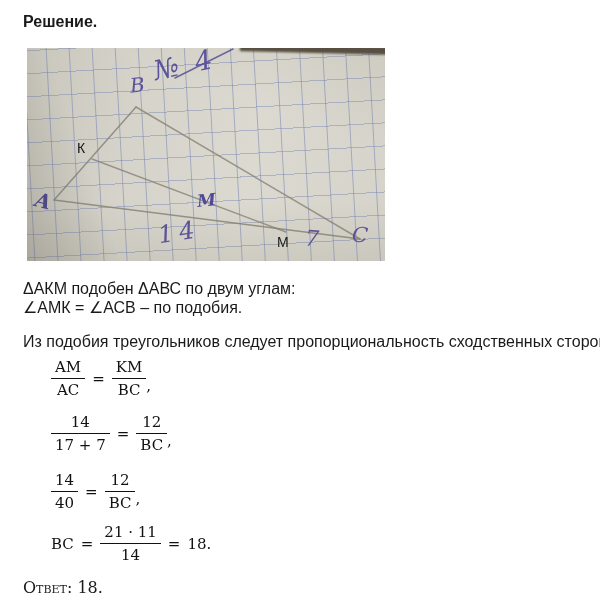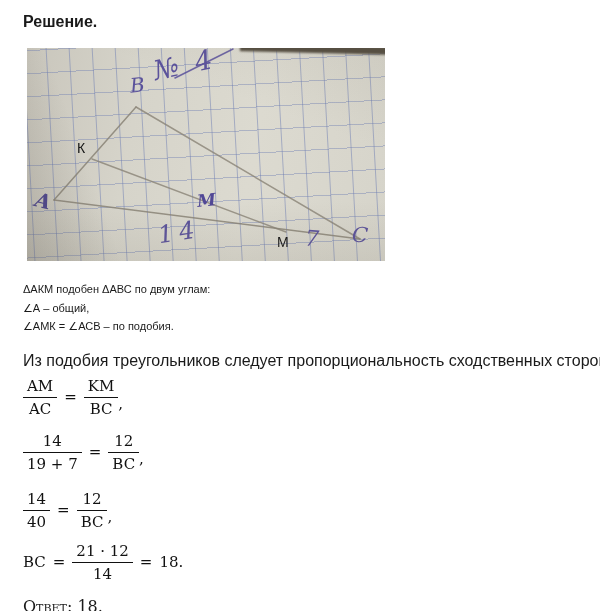--- a/index.html
+++ b/index.html
@@ -41,28 +41,29 @@
   .hw {
     position:absolute; font-family:"DejaVu Serif", serif;
     font-style:italic; color:#5b529b; line-height:1;
   }
   .pl {
     position:absolute; font-family:"Liberation Sans", sans-serif;
     font-size:14px; color:#141414; line-height:1;
   }
 
   
-  .p1 { margin:19px 0 0 0; font-size:11px; line-height:18.5px; }
+  .p1 { margin:19px 0 0 0; font-size:16px; line-height:18.5px; }
   .p2 { margin:16px 0 0 0; font-size:16px; white-space:nowrap; }
 
   
   .eq {
     display:flex; align-items:center;
     font-family:"DejaVu Serif", serif; font-size:15px; color:#111;
     width:fit-content;
+    margin-left:28px;
   }
   .frac { display:inline-flex; flex-direction:column; text-align:center; }
   .frac .num { padding:0 4px 2px; border-bottom:1.3px solid #111; }
   .frac .den { padding:2px 4px 0; }
   .rel  { margin:0 7px; }
   .tail { transform:translateY(7px); }
   .eq1 { margin-top:7px; }
   .eq2 { margin-top:14px; }
   .eq3 { margin-top:17px; }
   .eq4 { margin-top:11px; }
@@ -101,21 +102,20 @@
 
     <span class="pl" style="left:50px;  top:93px;">К</span>
     <span class="pl" style="left:250px; top:187px;">М</span>
 
     <div class="vignette"></div>
     <div class="shade-tr"></div>
   </div>
 
   <div class="p1">
     <div>ΔАКМ подобен ΔАВС по двум углам:</div>
-    <div>∠А – общий,</div>
     <div>∠АМК = ∠АСВ – по подобия.</div>
   </div>
 
   <div class="p2">Из подобия треугольников следует пропорциональность сходственных сторон:</div>
 
   <div class="eq eq1">
     <span class="frac">
       <span class="num">AM</span>
       <span class="den">AC</span>
     </span>
@@ -123,21 +123,21 @@
     <span class="frac">
       <span class="num">KM</span>
       <span class="den">BC</span>
     </span>
     <span class="tail">,</span>
   </div>
 
   <div class="eq eq2">
     <span class="frac">
       <span class="num">14</span>
-      <span class="den">19 + 7</span>
+      <span class="den">17 + 7</span>
     </span>
     <span class="rel">=</span>
     <span class="frac">
       <span class="num">12</span>
       <span class="den">BC</span>
     </span>
     <span class="tail">,</span>
   </div>
 
   <div class="eq eq3">
@@ -150,21 +150,21 @@
       <span class="num">12</span>
       <span class="den">BC</span>
     </span>
     <span class="tail">,</span>
   </div>
 
   <div class="eq eq4">
     <span>BC</span>
     <span class="rel">=</span>
     <span class="frac">
-      <span class="num">21 · 12</span>
+      <span class="num">21 · 11</span>
       <span class="den">14</span>
     </span>
     <span class="rel">=</span>
     <span>18.</span>
   </div>
 
   <div class="answer">
     <span class="label">Ответ:</span>
     <span>18.</span>
   </div>

